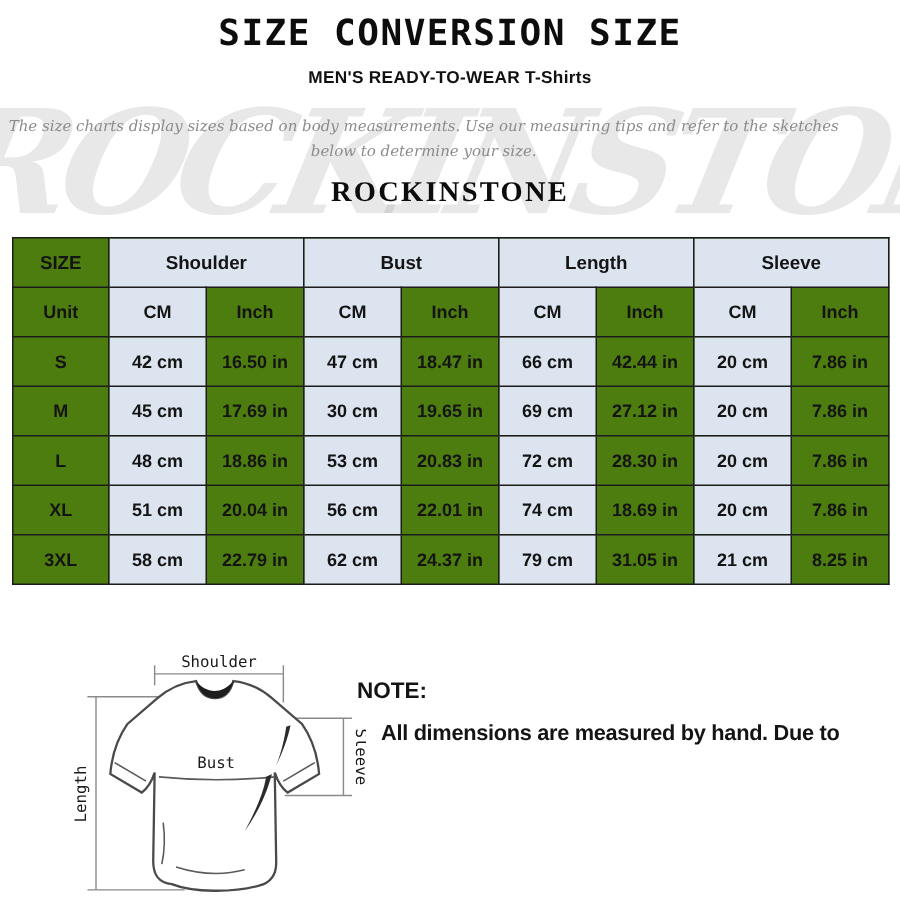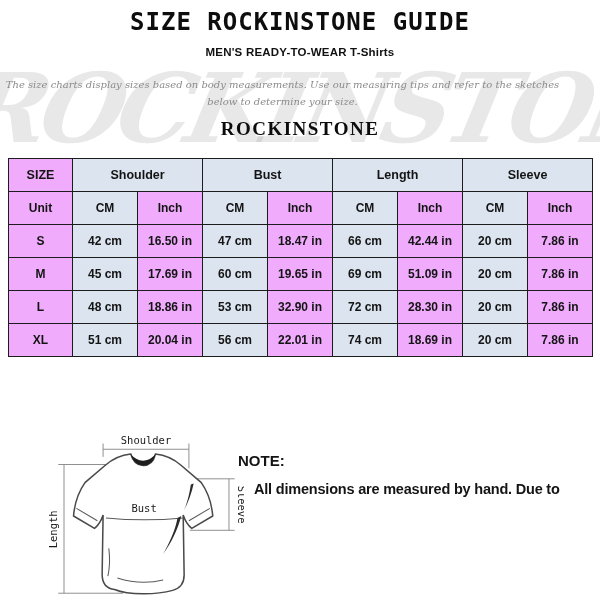--- a/index.html
+++ b/index.html
@@ -32,21 +32,21 @@
     font-size:10px; line-height:17px; color:#8b8b8b;
   }
   .brand {
     top:118px; left:0; width:600px; text-align:center;
     font-family:"Liberation Serif", serif; font-weight:bold;
     font-size:19px; letter-spacing:1.5px; color:#0c0c0c;
   }
 
   
   .size-table { top:158px; left:8px; }
-  table { border-collapse:collapse; table-layout:fixed; width:584px; background:#f0abfc; }
+  table { border-collapse:collapse; table-layout:fixed; width:584px; background:#4d7c0f; }
   col.size-col { width:64px; }
   col.val-col  { width:65px; }
   th, td {
     border:1px solid #1c1c1c; text-align:center; vertical-align:middle;
     height:33px; padding:0; font-size:12px; font-weight:bold; color:#141414;
     font-family:"Liberation Sans", sans-serif;
   }
   th { font-size:12.5px; }
   .blue { background:#dbe4ef; }
 
@@ -60,21 +60,21 @@
     font-family:"DejaVu Sans Mono", monospace; font-size:11px; fill:#1a1a1a;
   }
 </style>
 </head>
 <body>
 
 <div class="page">
 
   <div class="watermark">ROCKINSTONE</div>
 
-  <div class="layer title">SIZE ROCKINSTONE GUIDE</div>
+  <div class="layer title">SIZE CONVERSION SIZE</div>
   <div class="layer subtitle">MEN'S READY-TO-WEAR T-Shirts</div>
   <div class="layer desc">
     <div>The size charts display sizes based on body measurements. Use our measuring tips and refer to the sketches</div>
     <div>below to determine your size.</div>
   </div>
   <div class="layer brand">ROCKINSTONE</div>
 
   <div class="layer size-table">
     <table>
       <colgroup>
@@ -115,48 +115,59 @@
         <td>18.47 in</td>
         <td class="blue">66 cm</td>
         <td>42.44 in</td>
         <td class="blue">20 cm</td>
         <td>7.86 in</td>
       </tr>
       <tr>
         <td>M</td>
         <td class="blue">45 cm</td>
         <td>17.69 in</td>
-        <td class="blue">60 cm</td>
+        <td class="blue">30 cm</td>
         <td>19.65 in</td>
         <td class="blue">69 cm</td>
-        <td>51.09 in</td>
+        <td>27.12 in</td>
         <td class="blue">20 cm</td>
         <td>7.86 in</td>
       </tr>
       <tr>
         <td>L</td>
         <td class="blue">48 cm</td>
         <td>18.86 in</td>
         <td class="blue">53 cm</td>
-        <td>32.90 in</td>
+        <td>20.83 in</td>
         <td class="blue">72 cm</td>
         <td>28.30 in</td>
         <td class="blue">20 cm</td>
         <td>7.86 in</td>
       </tr>
       <tr>
         <td>XL</td>
         <td class="blue">51 cm</td>
         <td>20.04 in</td>
         <td class="blue">56 cm</td>
         <td>22.01 in</td>
         <td class="blue">74 cm</td>
         <td>18.69 in</td>
         <td class="blue">20 cm</td>
         <td>7.86 in</td>
+      </tr>
+      <tr>
+        <td>3XL</td>
+        <td class="blue">58 cm</td>
+        <td>22.79 in</td>
+        <td class="blue">62 cm</td>
+        <td>24.37 in</td>
+        <td class="blue">79 cm</td>
+        <td>31.05 in</td>
+        <td class="blue">21 cm</td>
+        <td>8.25 in</td>
       </tr>
     </tbody>
       </table>
   </div>
 
   <div class="layer diagram">
     <svg width="196" height="164" viewBox="0 0 200 172">
 
       <g stroke="#8a8a8a" stroke-width="1" fill="none">
         <line x1="55" y1="16" x2="145" y2="16"></line>

